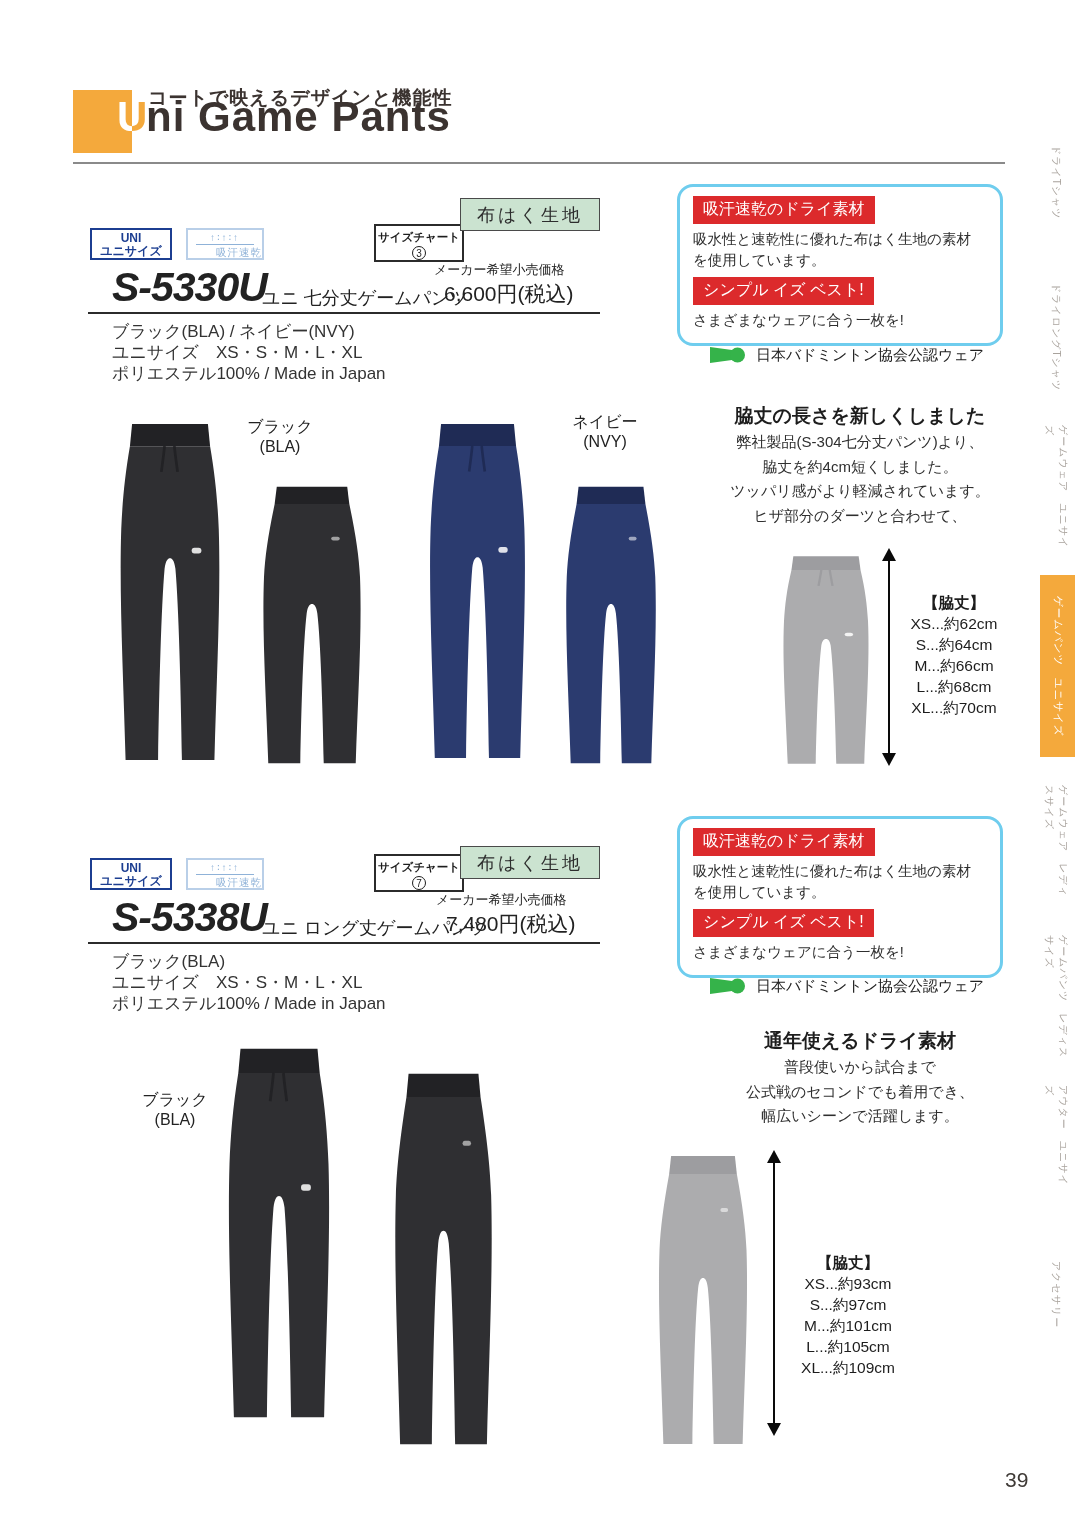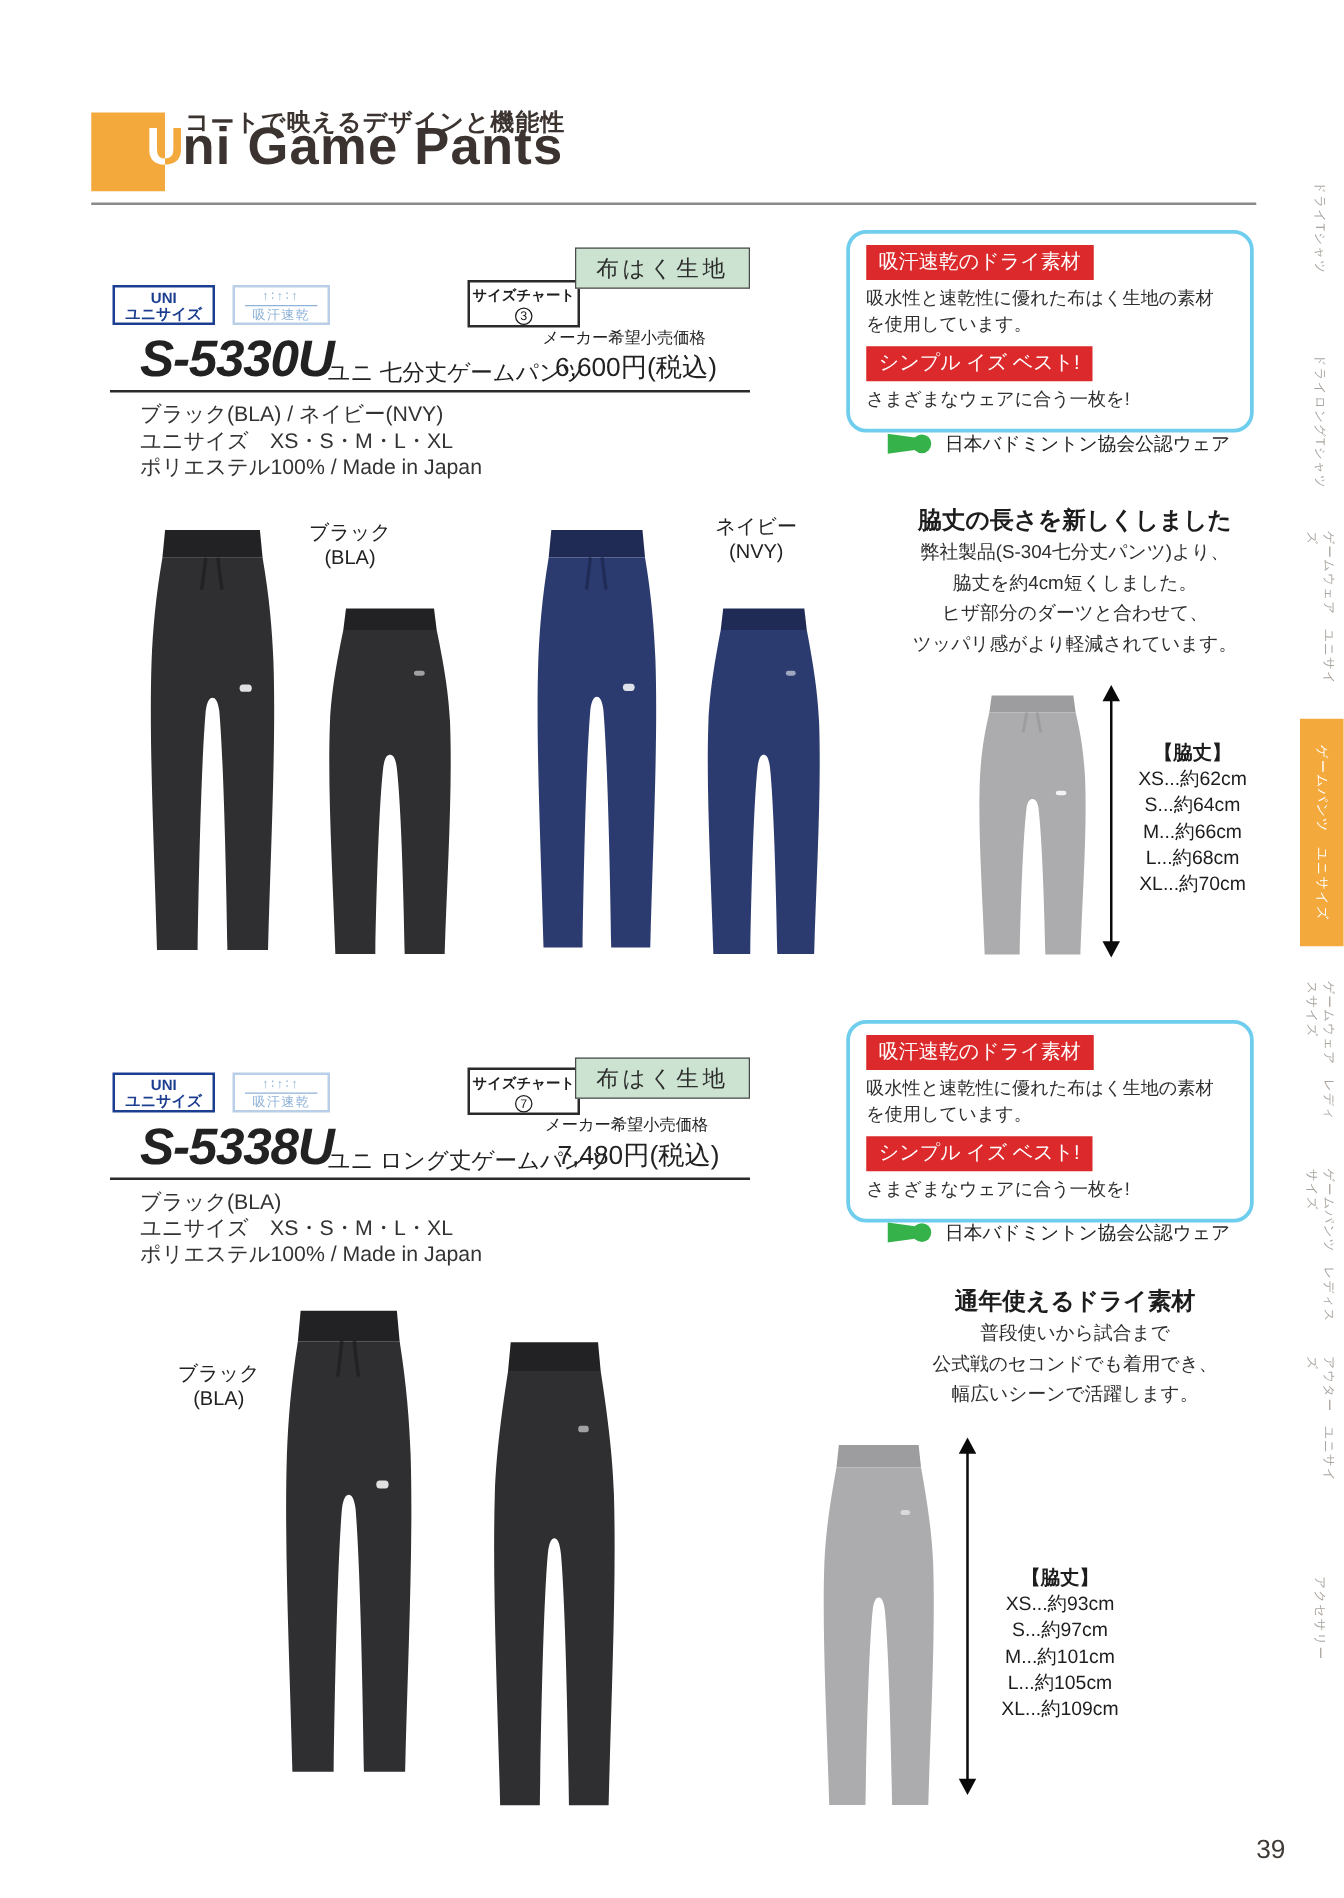--- a/index.html
+++ b/index.html
@@ -16,21 +16,21 @@
   .logo-u-ghost { left:117px; top:93px; font-size:42px; font-weight:800; color:#F4A93C; z-index:1; }
   .header-subtitle { left:148px; top:85px; font-size:19px; font-weight:700; color:#3B3330; letter-spacing:1px; }
   .header-title { left:146px; top:93px; font-size:42px; font-weight:800; color:#3B3330; letter-spacing:1px; }
   .header-rule { left:73px; top:162px; width:932px; height:2px; background:#8a8a8a; }
 
   
   .badge-uni { width:82px; height:32px; border:2px solid #1C3E91; background:#fff; color:#1C3E91;
     font-weight:700; text-align:center; font-size:12px; line-height:13px; padding-top:2px; }
   .badge-sweat { width:78px; height:32px; border:2px solid #B9CFE8; background:#fff; color:#8FB2D8; text-align:center; }
   .sweat-arrows { font-size:10px; letter-spacing:2px; line-height:12px; border-bottom:1px solid #8FB2D8; width:58px; margin:2px auto 0; }
-  .sweat-label { font-size:10.5px; line-height:14px; letter-spacing:1px; }
+  .sweat-label { font-size:10.5px; line-height:14px; letter-spacing:1px;text-align:right; }
   .badge-sizechart { width:90px; height:38px; border:2px solid #2b2b2b; background:#fff; text-align:center; color:#1d1d1d; }
   .sizechart-label { font-weight:700; font-size:11.5px; line-height:14px; margin-top:4px; }
   .sizechart-no-row { line-height:15px; }
   .circle-no { display:inline-block; width:14px; height:14px; border:1px solid #1d1d1d; border-radius:50%; font-size:10px; line-height:13px; text-align:center; }
   .fabric-box { width:140px; height:33px; background:#CBE3D0; border:1px solid #4a4a4a; display:flex;
     align-items:center; justify-content:center; font-size:18px; letter-spacing:3px; color:#2d2d2d; }
 
   
   .product-code { font-style:italic; font-weight:900; font-size:41px; color:#222; letter-spacing:-1px; }
   .product-name { font-size:18px; color:#222; }
@@ -140,22 +140,22 @@
     <polygon points="0,3 22,6 22,16 0,19" fill="#35B34A"></polygon>
     <circle cx="27.5" cy="11" r="7.5" fill="#35B34A"></circle>
   </svg>
   <span class="assoc-text">日本バドミントン協会公認ウェア</span>
 </div>
 
 <div class="abs feature-title" style="left:695px; top:403px;">脇丈の長さを新しくしました</div>
 <div class="abs feature-lines" style="left:675px; top:430px;">
   <div>弊社製品(S-304七分丈パンツ)より、</div>
   <div>脇丈を約4cm短くしました。</div>
+  <div>ツッパリ感がより軽減されています。</div>
   <div>ヒザ部分のダーツと合わせて、</div>
-  <div>ツッパリ感がより軽減されています。</div>
 </div>
 
 <div class="abs color-label" style="left:215px; top:417px;">
   <div>ブラック</div>
   <div>(BLA)</div>
 </div>
 <div class="abs color-label" style="left:540px; top:412px;">
   <div>ネイビー</div>
   <div>(NVY)</div>
 </div>

